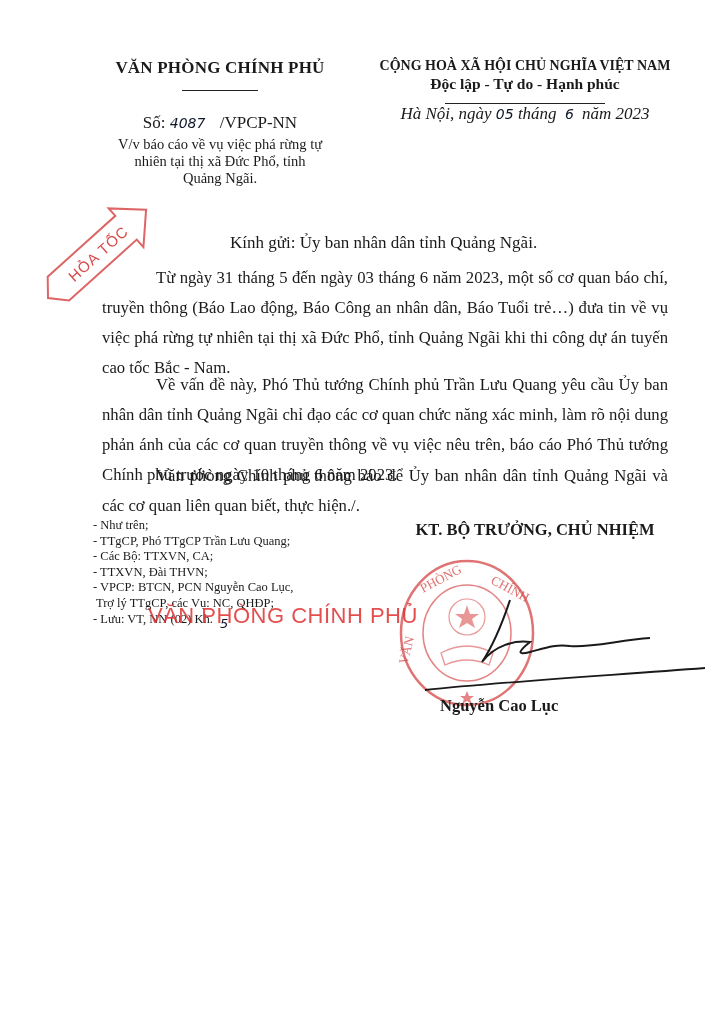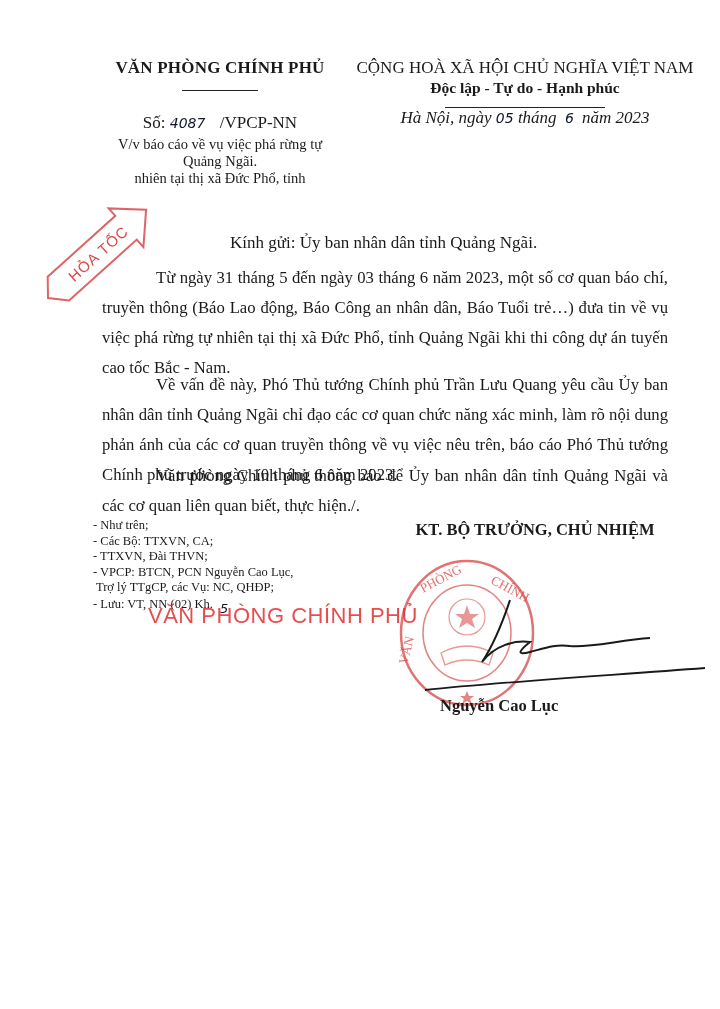--- a/index.html
+++ b/index.html
@@ -6,21 +6,21 @@
   body {
     width:720px; height:1009px; background:#ffffff; position:relative; overflow:hidden;
     font-family:"Liberation Serif","DejaVu Serif",serif; color:#1a1a1a;
   }
   .abs { position:absolute; }
   .center { text-align:center; }
   .hdr-left { left:95px; top:58px; width:250px; }
   .org { font-size:17px; font-weight:bold; letter-spacing:0.2px; }
   .rule { height:1px; background:#222; margin:0 auto; }
   .hdr-right { left:345px; top:58px; width:360px; }
-  .nation { font-size:17px; font-weight:normal; }
+  .nation { font-size:14px; font-weight:bold; }
   .motto { font-size:15.5px; font-weight:bold; margin-top:1px; }
   .docno { font-size:17px; margin-top:22px; }
   .hand { font-family:"DejaVu Sans",sans-serif; font-style:italic; font-size:14px; color:#0f172a; }
   .subject { font-size:14.5px; line-height:17px; margin-top:3px; }
   .dateline { font-style:italic; font-size:17px; }
   .salutation { left:230px; top:233px; font-size:17px; }
   .para { left:102px; width:566px; font-size:16.7px; line-height:30px; text-align:justify; }
   .para .indent { display:inline-block; width:54px; }
   .recip { left:93px; top:518px; width:300px; font-size:12.5px; line-height:15.5px; }
   .recip-title { font-style:italic; font-weight:bold; font-size:14px; }
@@ -40,22 +40,22 @@
 <div class="abs hdr-left center">
   <div class="org">VĂN PHÒNG CHÍNH PHỦ</div>
   <div class="rule" style="width:76px;margin-top:12px;"></div>
   <div class="docno">
     <span>Số:</span>
     <span class="hand">4087</span>
     <span style="margin-left:10px;">/VPCP-NN</span>
   </div>
   <div class="subject">
     <div>V/v báo cáo về vụ việc phá rừng tự</div>
+    <div>nhiên tại thị xã Đức Phổ, tỉnh</div>
     <div>Quảng Ngãi.</div>
-    <div>nhiên tại thị xã Đức Phổ, tỉnh</div>
   </div>
 </div>
 
 <div class="abs hdr-right center">
   <div class="nation">CỘNG HOÀ XÃ HỘI CHỦ NGHĨA VIỆT NAM</div>
   <div class="motto">Độc lập - Tự do - Hạnh phúc</div>
   <div class="rule" style="width:160px;margin-top:10px;"></div>
   <div class="dateline">
     <span>Hà Nội, ngày</span>
     <span class="hand">05</span>
@@ -75,20 +75,21 @@
 </div>
 
 <div class="abs salutation">Kính gửi: Ủy ban nhân dân tỉnh Quảng Ngãi.</div>
 
 <div class="abs para" style="top:263px;"><span class="indent"></span><span>Từ ngày 31 tháng 5 đến ngày 03 tháng 6 năm 2023, một số cơ quan báo chí, truyền thông (Báo Lao động, Báo Công an nhân dân, Báo Tuổi trẻ…) đưa tin về vụ việc phá rừng tự nhiên tại thị xã Đức Phổ, tỉnh Quảng Ngãi khi thi công dự án tuyến cao tốc Bắc - Nam.</span></div>
 <div class="abs para" style="top:370px;"><span class="indent"></span><span>Về vấn đề này, Phó Thủ tướng Chính phủ Trần Lưu Quang yêu cầu Ủy ban nhân dân tỉnh Quảng Ngãi chỉ đạo các cơ quan chức năng xác minh, làm rõ nội dung phản ánh của các cơ quan truyền thông về vụ việc nêu trên, báo cáo Phó Thủ tướng Chính phủ trước ngày 10 tháng 6 năm 2023.</span></div>
 <div class="abs para" style="top:461px;"><span class="indent"></span><span>Văn phòng Chính phủ thông báo để Ủy ban nhân dân tỉnh Quảng Ngãi và các cơ quan liên quan biết, thực hiện./.</span></div>
 
 <div class="abs recip">
   <div>- Như trên;</div>
+  <div>- TTgCP, Phó TTgCP Trần Lưu Quang;</div>
   <div>- Các Bộ: TTXVN, CA;</div>
   <div>- TTXVN, Đài THVN;</div>
   <div>- VPCP: BTCN, PCN Nguyễn Cao Lục,</div>
   <div style="padding-left:3px;">  Trợ lý TTgCP, các Vụ: NC, QHĐP;</div>
   <div>
     <span>- Lưu: VT, NN (02) Kh.</span>
     <span class="hand" style="font-size:13px;position:relative;top:5px;margin-left:4px;">5</span>
   </div>
 </div>
 

